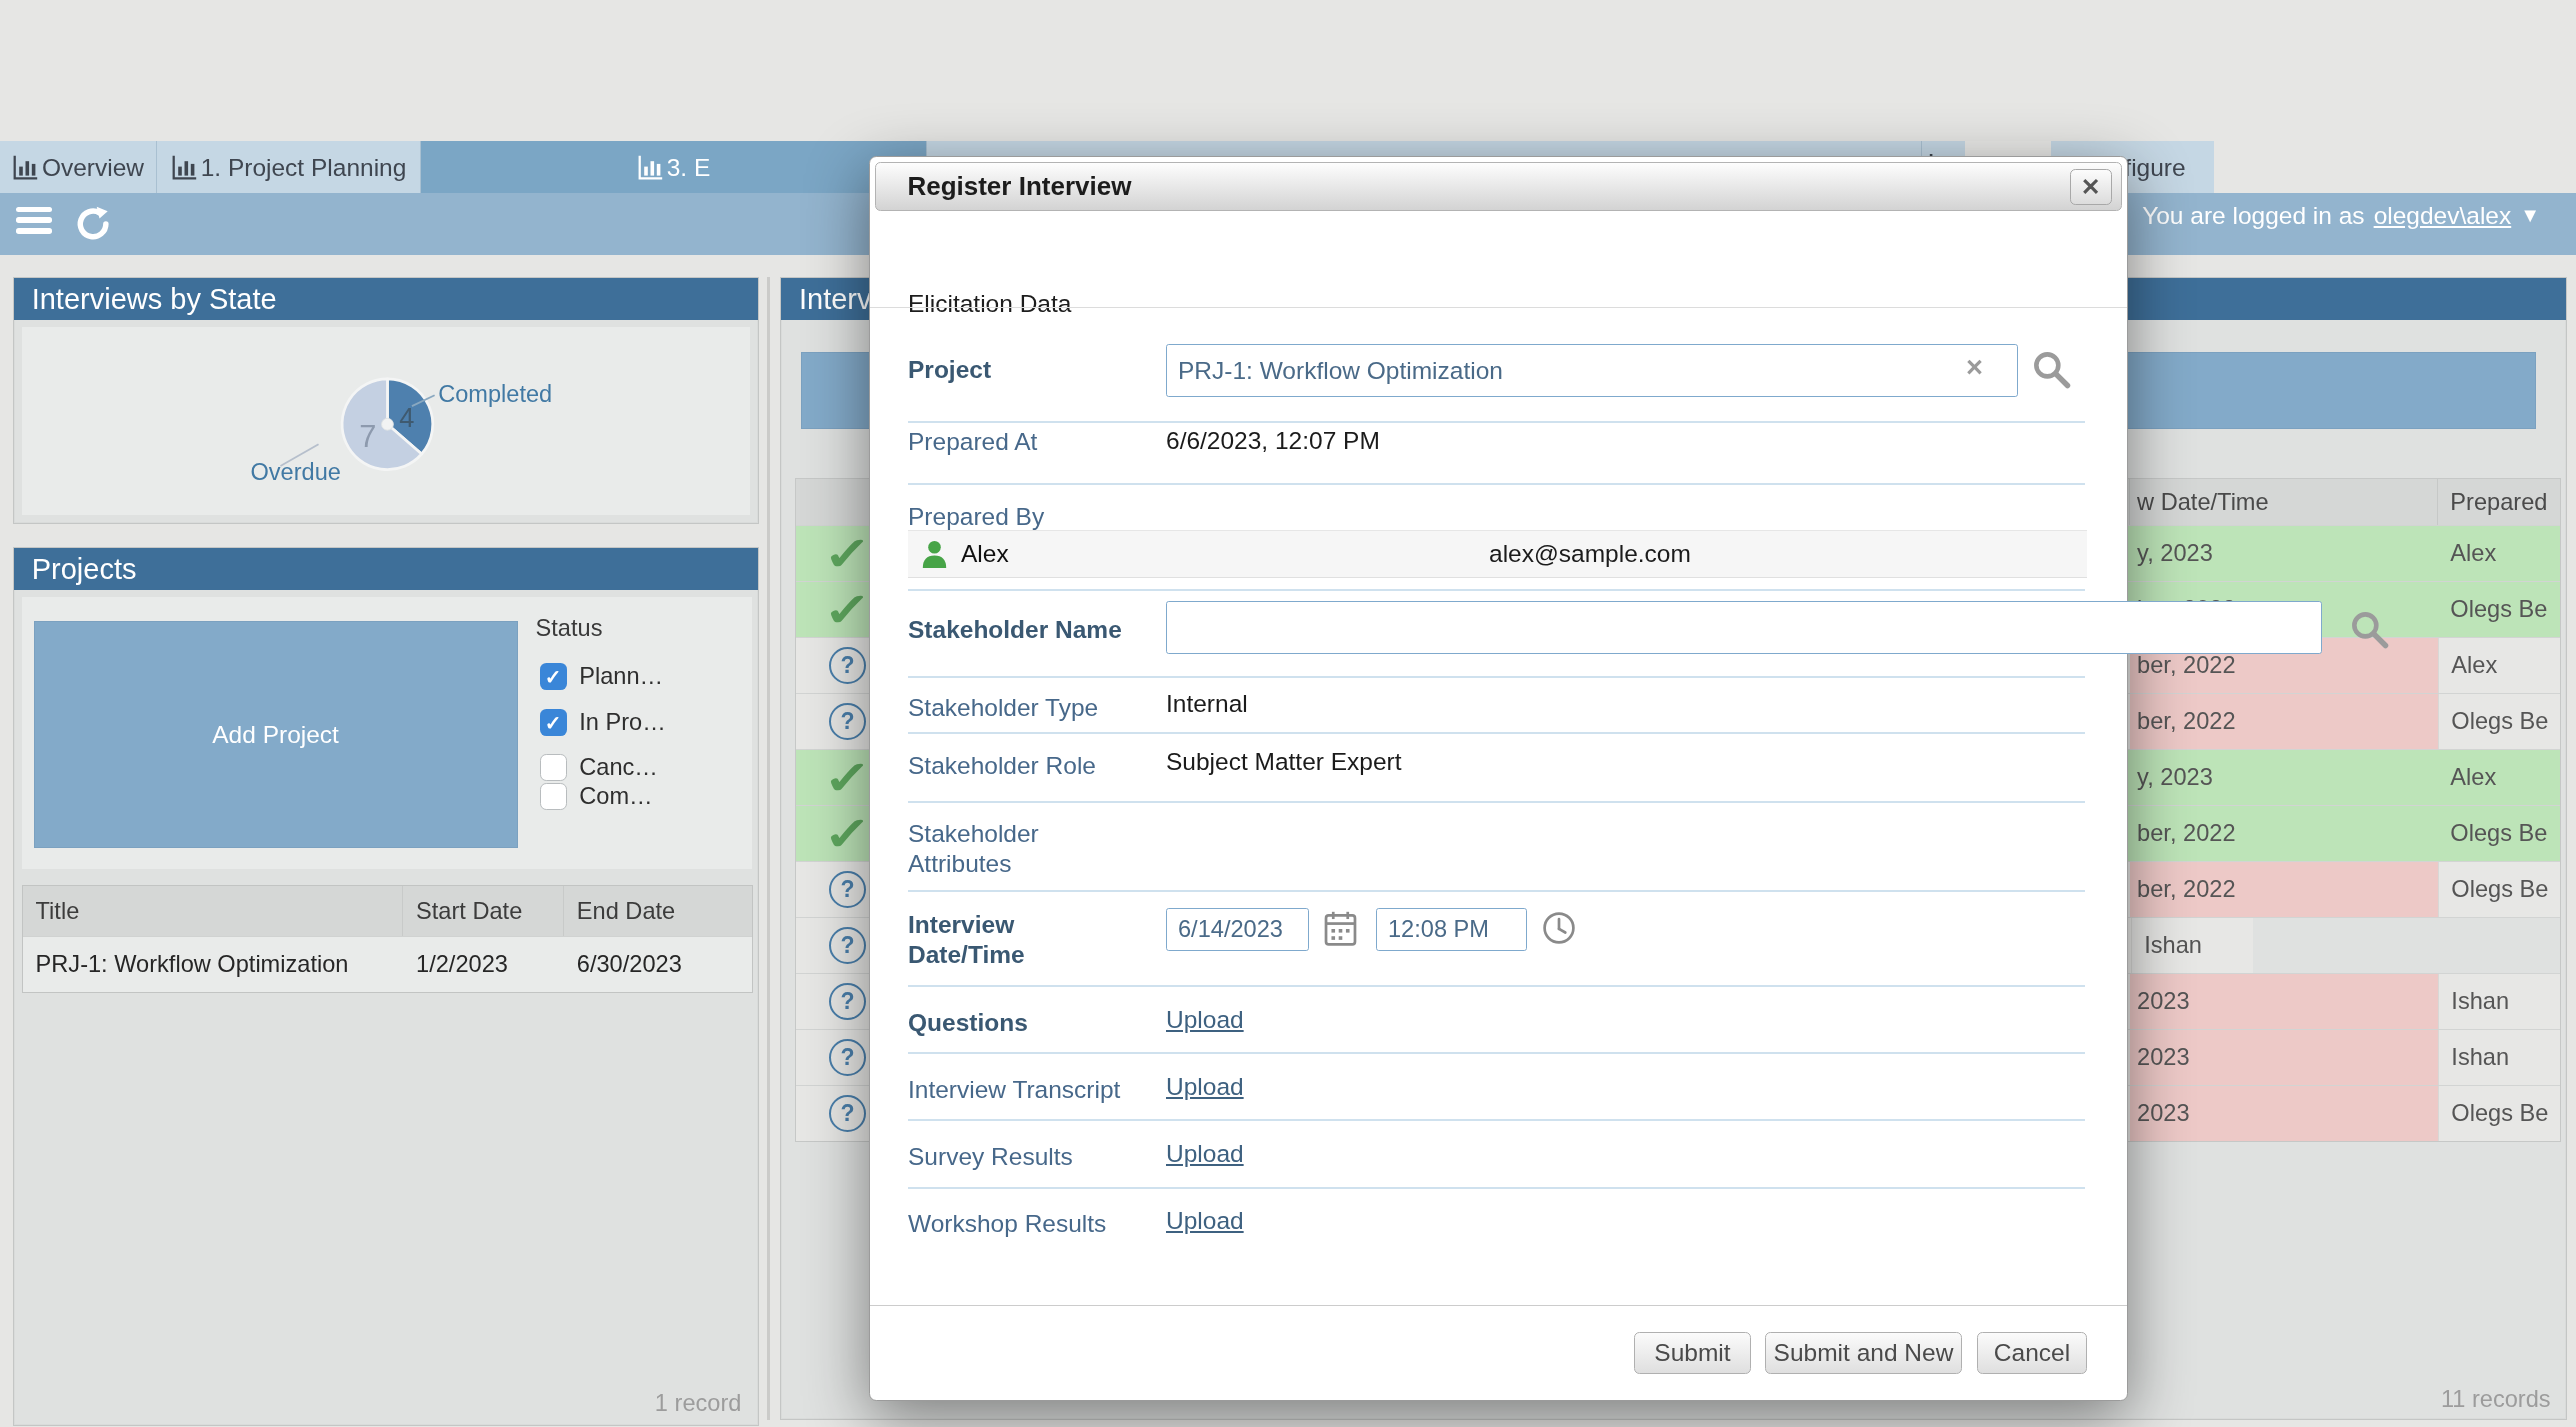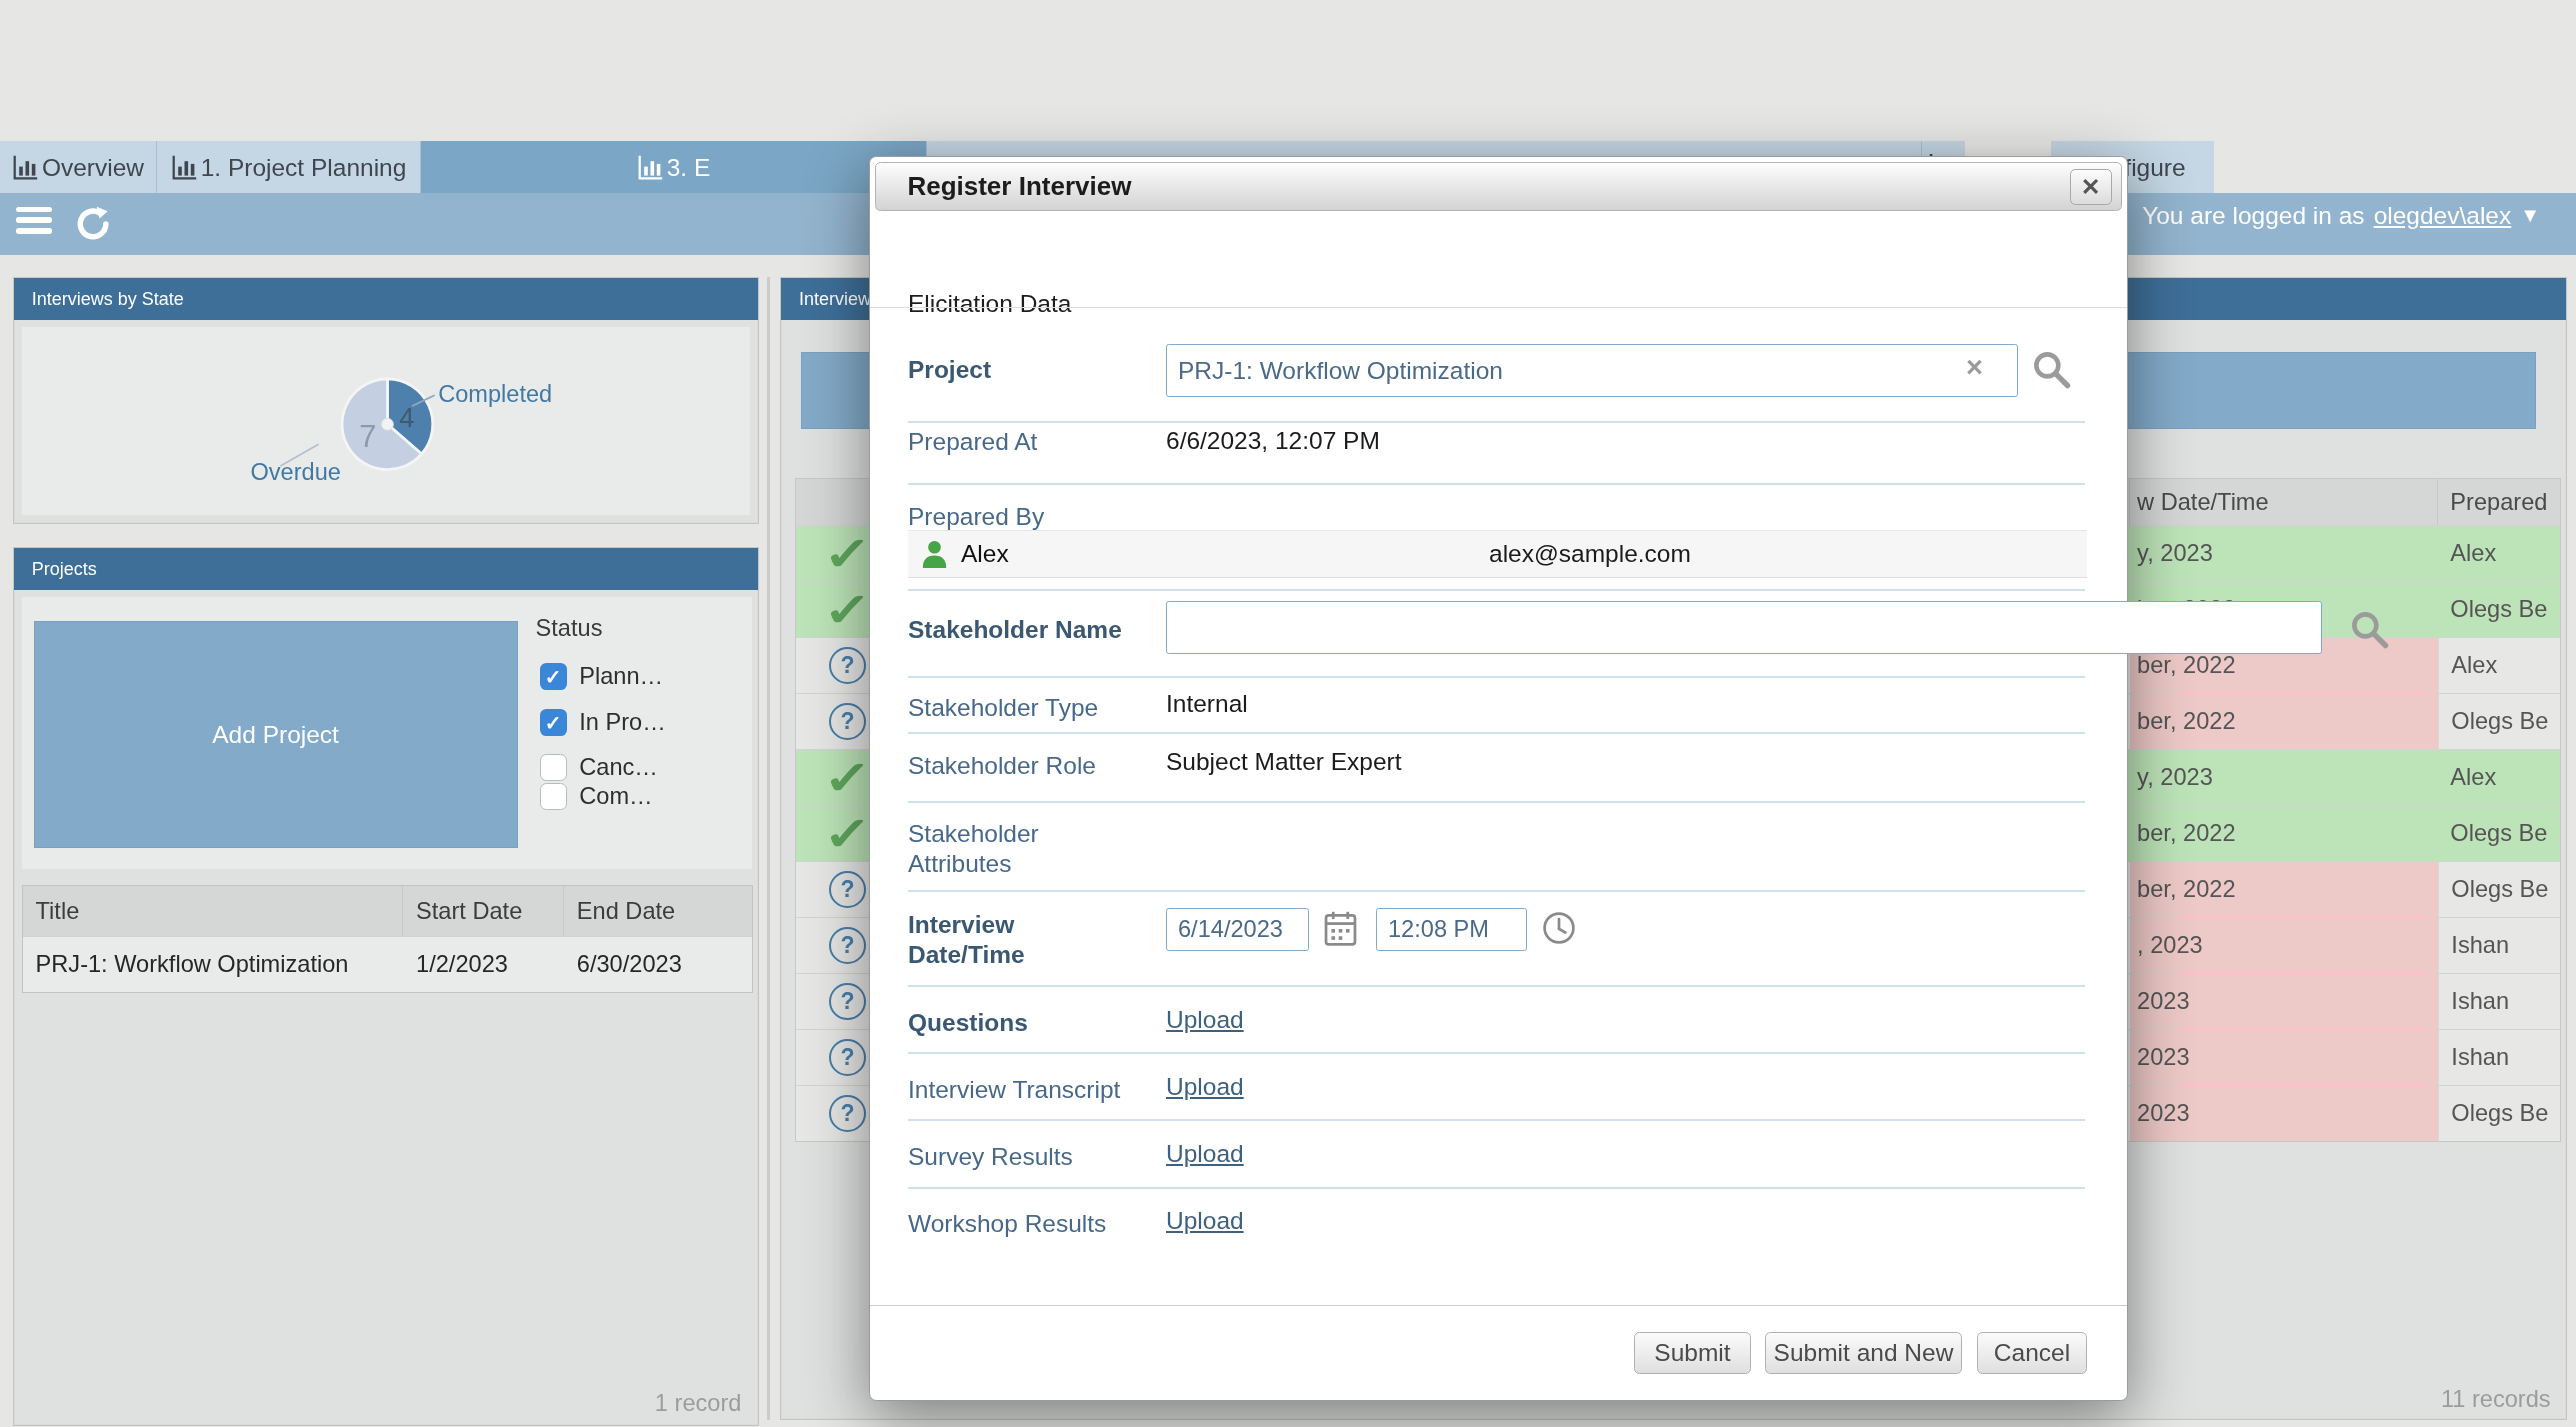--- a/index.html
+++ b/index.html
@@ -29,21 +29,21 @@
   .toolbar{position:absolute;left:0;top:193px;width:2576px;height:62px;background:#93b4ce;}
   .burger{position:absolute;left:16.3px;top:13.6px;width:36px;height:34px;cursor:pointer;}
   .burger i{display:block;height:5.4px;background:#fff;border-radius:2.7px;margin-bottom:5.4px;}
   .refresh{position:absolute;left:73px;top:10px;}
   .login{position:absolute;right:36px;top:0;height:45px;display:flex;align-items:center;
     font-size:24.5px;color:#fff;gap:9px;}
   .login a{color:#fff;text-decoration:underline;}
   .login .caret{font-size:20px;}
   
   .panel{position:absolute;background:#d9dbda;border:0.9px solid #c4c6c5;box-sizing:border-box;}
-  .ptitle{height:42px;background:#3e6f99;color:#fff;font-size:18px;display:flex;
+  .ptitle{height:42px;background:#3e6f99;color:#fff;font-size:29px;display:flex;
     align-items:center;padding-left:18px;white-space:nowrap;overflow:hidden;}
   .pbody{position:absolute;top:42px;left:0.9px;right:0.9px;bottom:0.9px;background:#dfe1e0;overflow:hidden;}
   .well{position:absolute;background:#e9ebea;}
   .addbtn{position:absolute;background:#83aac9;border:0.9px solid #7ba1c0;color:#fff;font-size:24.5px;
     display:flex;align-items:center;justify-content:center;cursor:pointer;box-sizing:border-box;}
   .records{position:absolute;font-size:23.6px;color:#9c9c9c;}
   
   .status-lbl{position:absolute;font-size:23.6px;color:#3a3a3a;}
   .cbrow{position:absolute;display:flex;align-items:center;gap:12.7px;}
   .cb{width:27px;height:27px;border-radius:6.3px;box-sizing:border-box;}
@@ -309,21 +309,20 @@
             </div>
             <div class="c mid"></div>
           <div class="c date">ber, 2022</div>
           <div class="c prep">Olegs Be</div>
         </div>
         <div class="ivrow st-q">
           <div class="c icon">
               <span class="qm">?</span>
             </div>
             <div class="c mid"></div>
-          <div class="c date">, 2023</div>
           <div class="c prep">Ishan</div>
         </div>
         <div class="ivrow st-q">
           <div class="c icon">
               <span class="qm">?</span>
             </div>
             <div class="c mid"></div>
           <div class="c date">2023</div>
           <div class="c prep">Ishan</div>
         </div>

